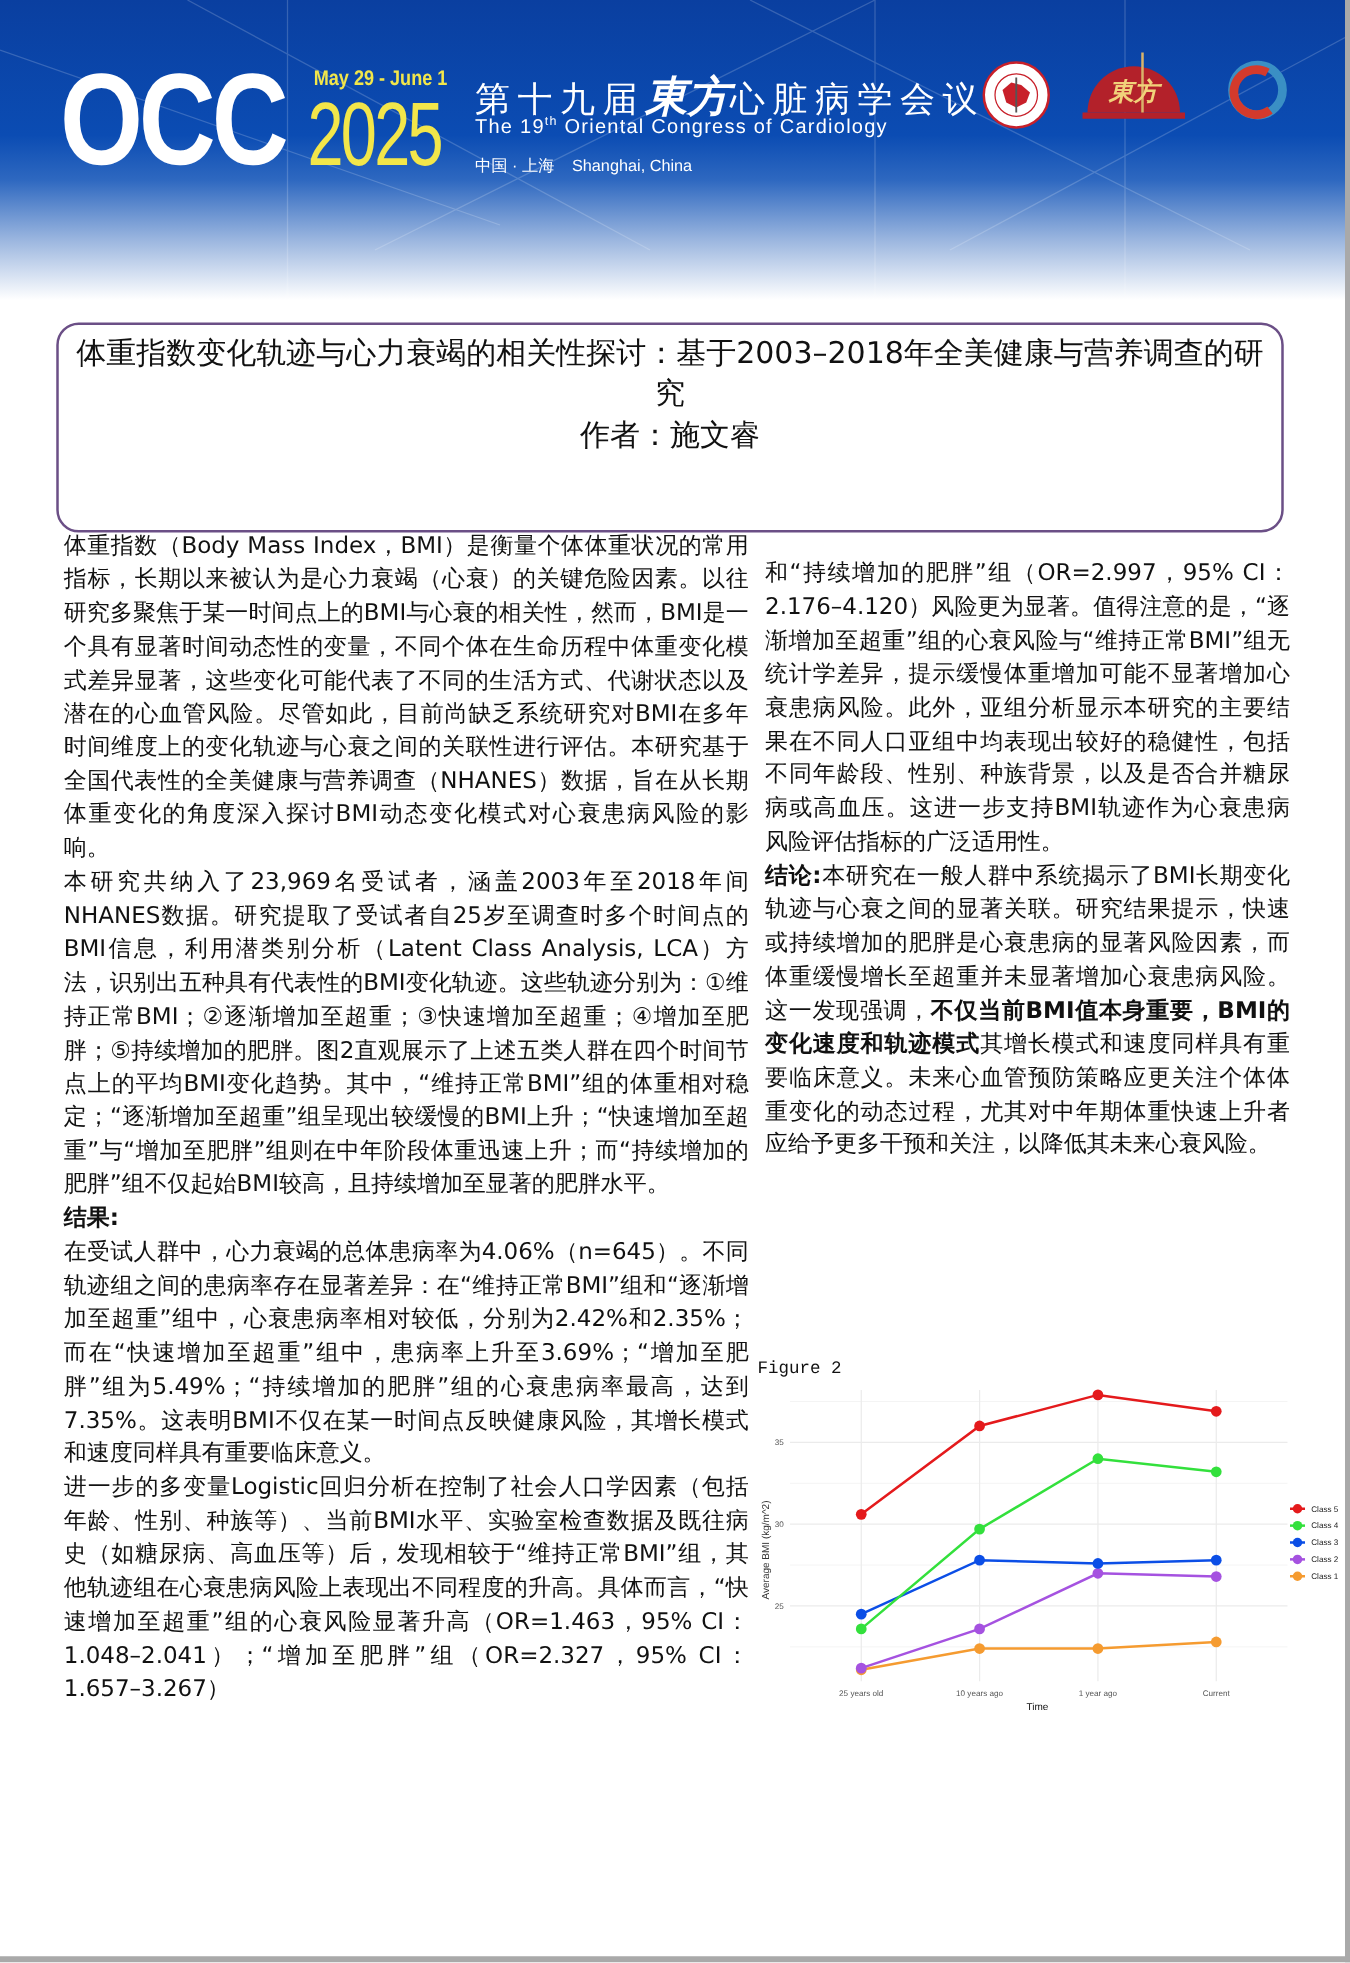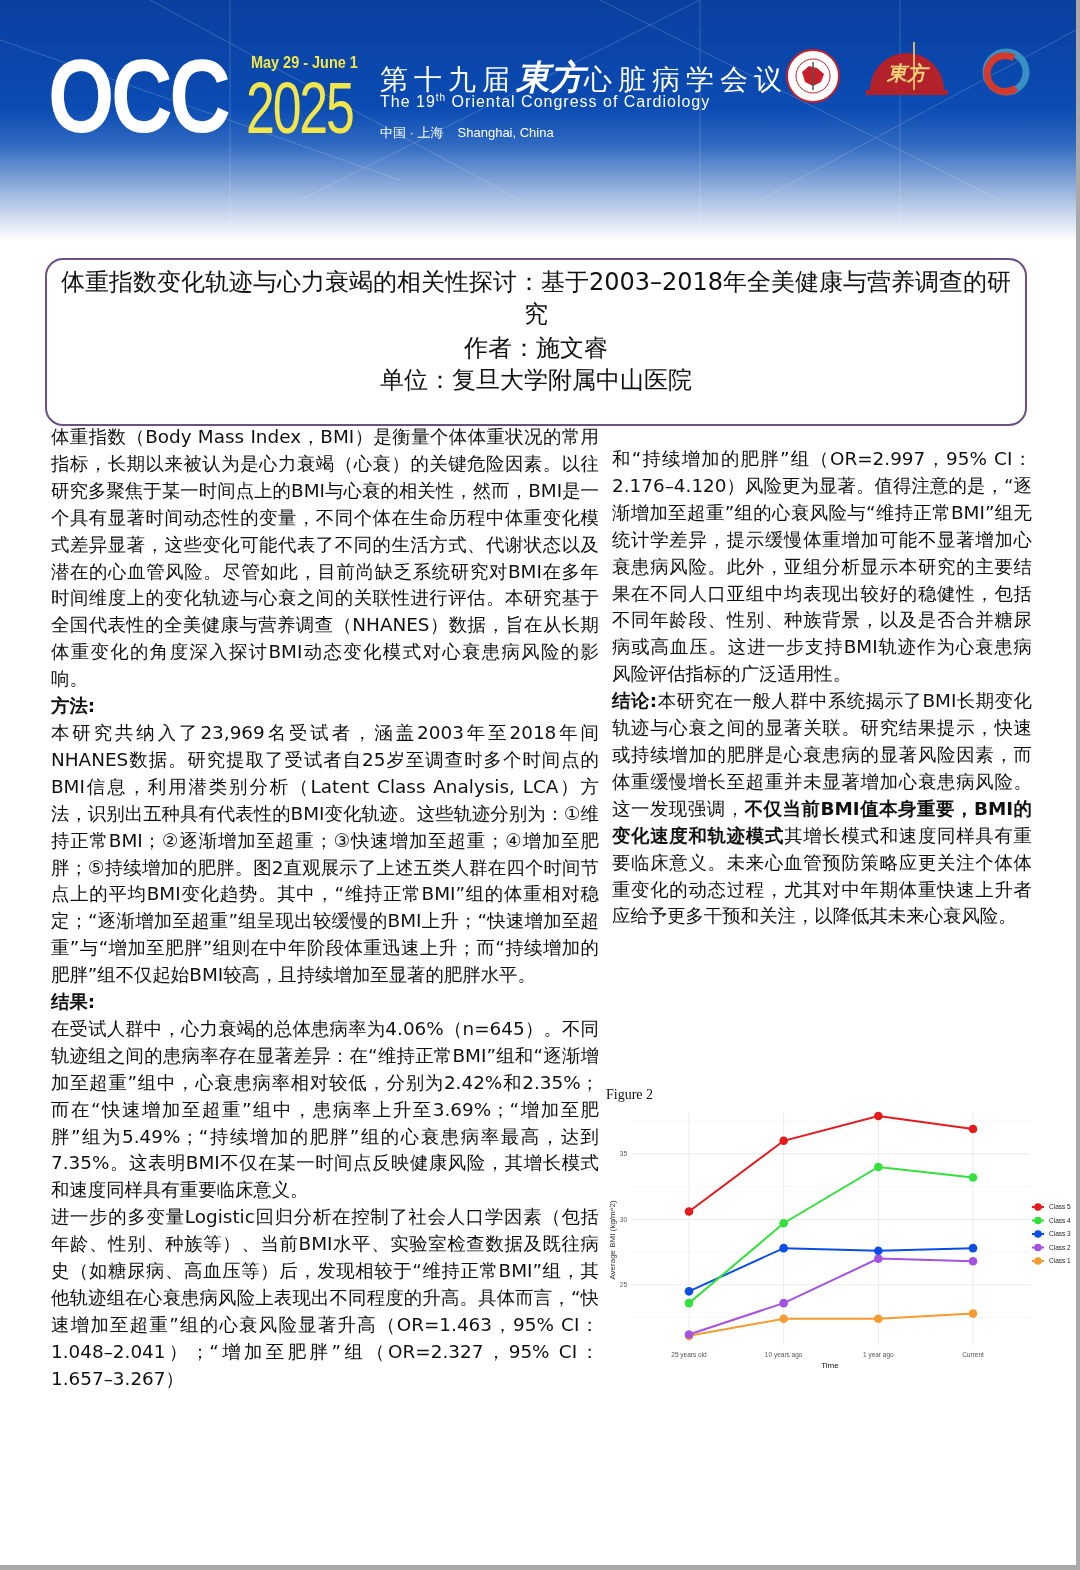--- a/index.html
+++ b/index.html
@@ -64,21 +64,21 @@
 
   
   .col { position: absolute; color: #111; font-size: 18.4px; line-height: 26.9px; }
   .col-left { left: 51px; top: 424px; width: 548px; }
   .col-right { left: 612px; top: 446px; width: 420px; }
   .col p { margin: 0; text-align: justify; }
   .sec-head { font-weight: 700; }
   .bold { font-weight: 700; }
 
   
-  .fig-label { position: absolute; left: 606px; top: 1087px; font-size: 14px; color: #111; font-family: Liberation Serif, serif; }
+  .fig-label { position: absolute; left: 606px; top: 1087px; font-size: 14px; color: #111; font-family: Liberation Mono, monospace; }
   .chart { position: absolute; left: 600px; top: 1100px; width: 476px; height: 280px; }
   .chart text { font-family: "Liberation Sans", sans-serif; }
 </style>
 </head>
 <body>
 
 <div class="page-edge-right"></div>
 <div class="page-edge-bottom"></div>
 
 <div class="banner">
@@ -121,26 +121,24 @@
   </svg>
   <svg class="logo logo-3" viewBox="0 0 56 58">
     <circle cx="30" cy="26" r="20" fill="none" stroke="#3a8fc4" stroke-width="7"></circle>
     <path d="M38 12 A18 18 0 1 0 40 42" fill="none" stroke="#d33a2c" stroke-width="7"></path>
   </svg>
 </div>
 
 <div class="title-box">
   <div class="title-main">体重指数变化轨迹与心力衰竭的相关性探讨：基于2003–2018年全美健康与营养调查的研究</div>
   <div class="title-author">作者：施文睿</div>
-  <div class="title-affil">单位：复旦大学附属中山医院</div>
 </div>
 
 <div class="col col-left">
   <p>体重指数（Body Mass Index，BMI）是衡量个体体重状况的常用指标，长期以来被认为是心力衰竭（心衰）的关键危险因素。以往研究多聚焦于某一时间点上的BMI与心衰的相关性，然而，BMI是一个具有显著时间动态性的变量，不同个体在生命历程中体重变化模式差异显著，这些变化可能代表了不同的生活方式、代谢状态以及潜在的心血管风险。尽管如此，目前尚缺乏系统研究对BMI在多年时间维度上的变化轨迹与心衰之间的关联性进行评估。本研究基于全国代表性的全美健康与营养调查（NHANES）数据，旨在从长期体重变化的角度深入探讨BMI动态变化模式对心衰患病风险的影响。</p>
-  <p class="sec-head">方法:</p>
   <p>本研究共纳入了23,969名受试者，涵盖2003年至2018年间NHANES数据。研究提取了受试者自25岁至调查时多个时间点的BMI信息，利用潜类别分析（Latent Class Analysis, LCA）方法，识别出五种具有代表性的BMI变化轨迹。这些轨迹分别为：①维持正常BMI；②逐渐增加至超重；③快速增加至超重；④增加至肥胖；⑤持续增加的肥胖。图2直观展示了上述五类人群在四个时间节点上的平均BMI变化趋势。其中，“维持正常BMI”组的体重相对稳定；“逐渐增加至超重”组呈现出较缓慢的BMI上升；“快速增加至超重”与“增加至肥胖”组则在中年阶段体重迅速上升；而“持续增加的肥胖”组不仅起始BMI较高，且持续增加至显著的肥胖水平。</p>
   <p class="sec-head">结果:</p>
   <p>在受试人群中，心力衰竭的总体患病率为4.06%（n=645）。不同轨迹组之间的患病率存在显著差异：在“维持正常BMI”组和“逐渐增加至超重”组中，心衰患病率相对较低，分别为2.42%和2.35%；而在“快速增加至超重”组中，患病率上升至3.69%；“增加至肥胖”组为5.49%；“持续增加的肥胖”组的心衰患病率最高，达到7.35%。这表明BMI不仅在某一时间点反映健康风险，其增长模式和速度同样具有重要临床意义。</p>
   <p>进一步的多变量Logistic回归分析在控制了社会人口学因素（包括年龄、性别、种族等）、当前BMI水平、实验室检查数据及既往病史（如糖尿病、高血压等）后，发现相较于“维持正常BMI”组，其他轨迹组在心衰患病风险上表现出不同程度的升高。具体而言，“快速增加至超重”组的心衰风险显著升高（OR=1.463，95% CI：1.048–2.041）；“增加至肥胖”组（OR=2.327，95% CI：1.657–3.267）</p>
 </div>
 
 <div class="col col-right">
   <p>和“持续增加的肥胖”组（OR=2.997，95% CI：2.176–4.120）风险更为显著。值得注意的是，“逐渐增加至超重”组的心衰风险与“维持正常BMI”组无统计学差异，提示缓慢体重增加可能不显著增加心衰患病风险。此外，亚组分析显示本研究的主要结果在不同人口亚组中均表现出较好的稳健性，包括不同年龄段、性别、种族背景，以及是否合并糖尿病或高血压。这进一步支持BMI轨迹作为心衰患病风险评估指标的广泛适用性。</p>
   <p><span class="sec-head">结论:</span><span>本研究在一般人群中系统揭示了BMI长期变化轨迹与心衰之间的显著关联。研究结果提示，快速或持续增加的肥胖是心衰患病的显著风险因素，而体重缓慢增长至超重并未显著增加心衰患病风险。这一发现强调，</span><span class="bold">不仅当前BMI值本身重要，BMI的变化速度和轨迹模式</span><span>其增长模式和速度同样具有重要临床意义。未来心血管预防策略应更关注个体体重变化的动态过程，尤其对中年期体重快速上升者应给予更多干预和关注，以降低其未来心衰风险。</span></p>
 </div>

